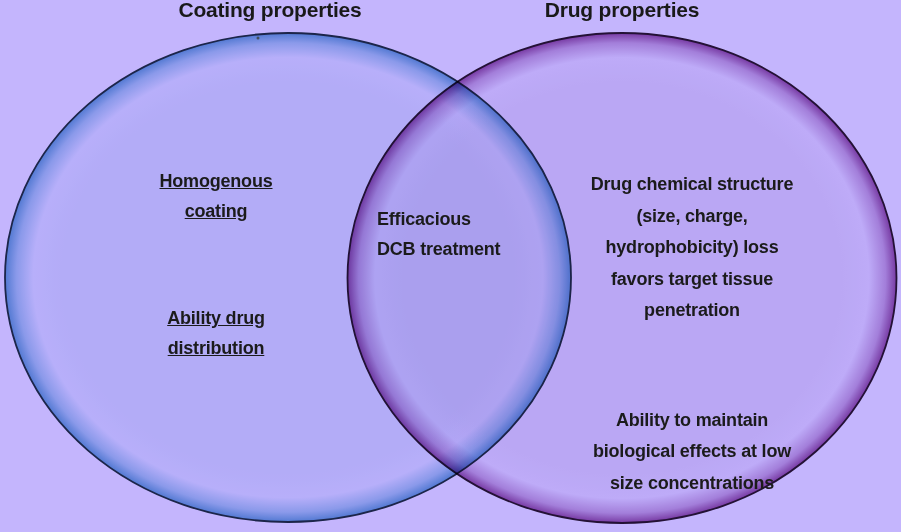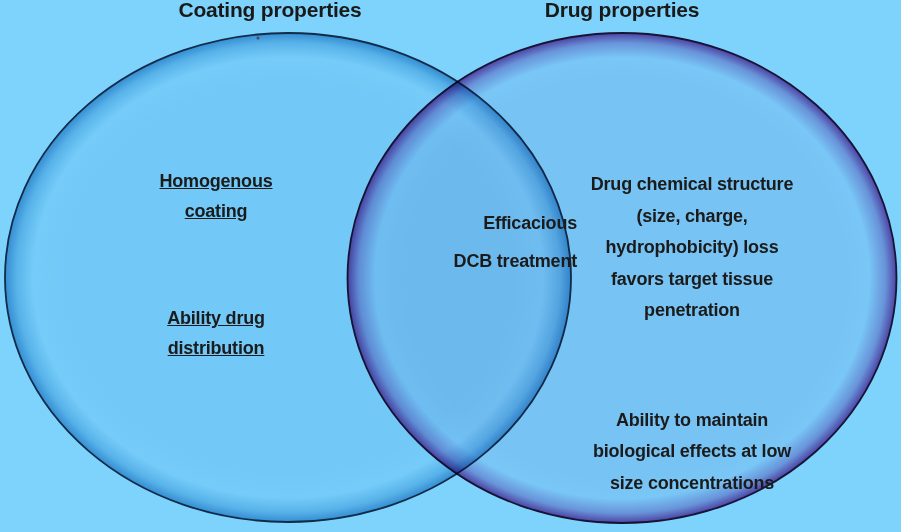--- a/index.html
+++ b/index.html
@@ -1,20 +1,20 @@
 <!DOCTYPE html>
 <html><head>
 <meta charset="utf-8">
 <style>
   html, body { margin: 0; padding: 0; background: #ffffff; }
   .stage {
     position: relative;
     width: 901px;
     height: 532px;
-    background: #7dd3fc;
+    background: #c4b5fd;
     overflow: hidden;
     font-family: "Liberation Sans", sans-serif;
     color: #1b1b1b;
   }
   .shapes { position: absolute; left: 0; top: 0; }
   .blend { mix-blend-mode: multiply; }
 
   .title {
     position: absolute;
     top: -4px;
@@ -47,24 +47,24 @@
 
   .right-list {
     left: 557px; top: 106px; width: 270px;
     font-size: 18px; line-height: 31.5px;
   }
   .right-list p { margin-bottom: 15px; }
 
   .center-label {
     position: absolute;
     left: 377px; top: 204px; width: 200px;
-    font-size: 18px; line-height: 38px;
+    font-size: 18px; line-height: 30px;
     font-weight: 700;
     letter-spacing: -0.2px;
-    text-align: right;
+    text-align: left;
     white-space: pre-wrap;
   }
 </style>
 </head>
 <body>
 
 <div class="stage">
 
   <svg class="shapes" width="901" height="532" viewBox="0 0 901 532">
     <defs>

